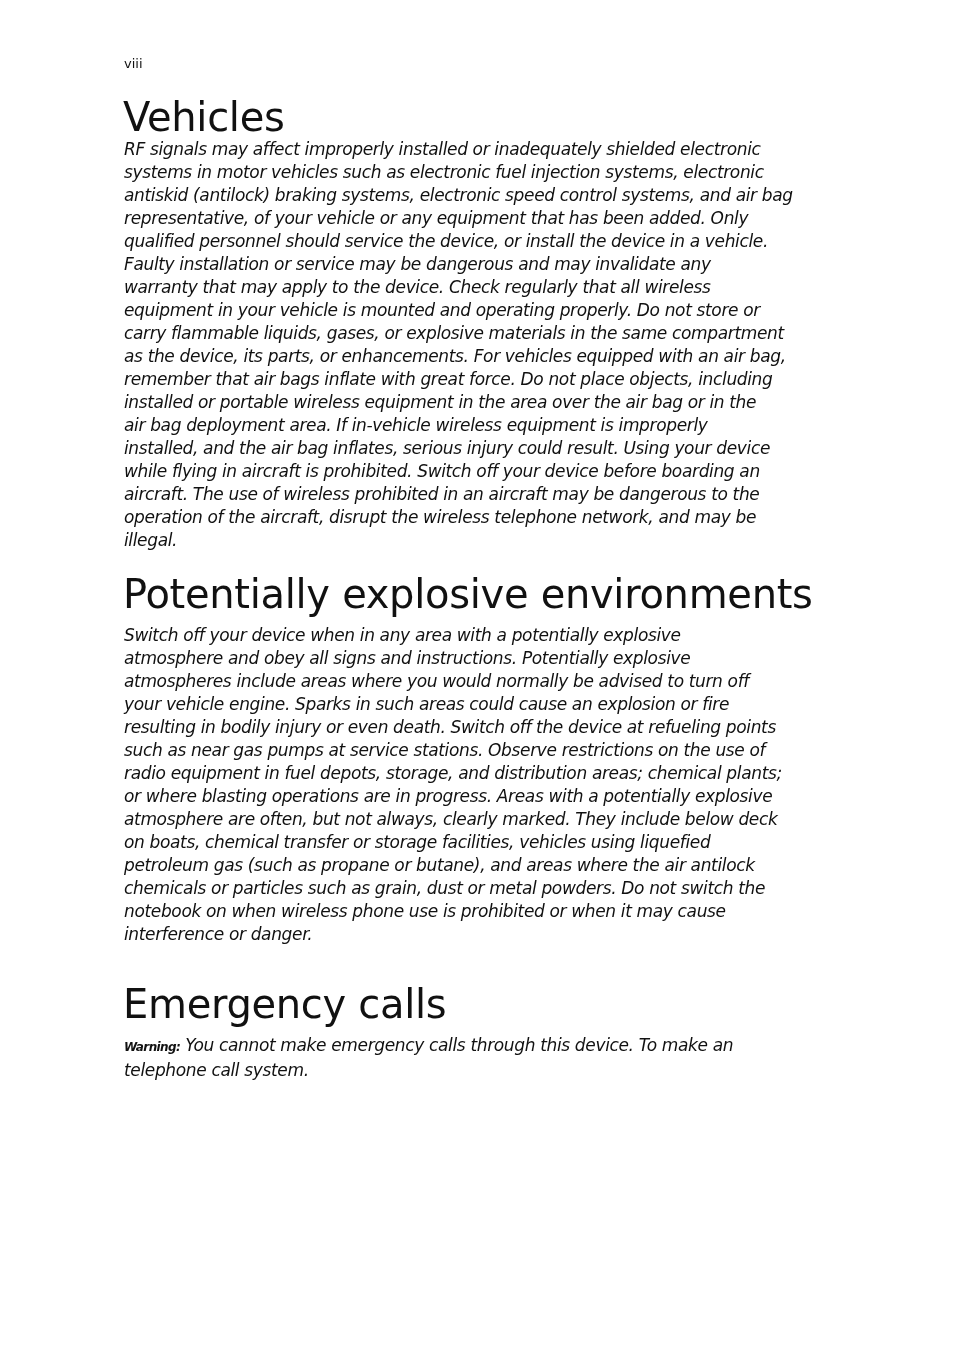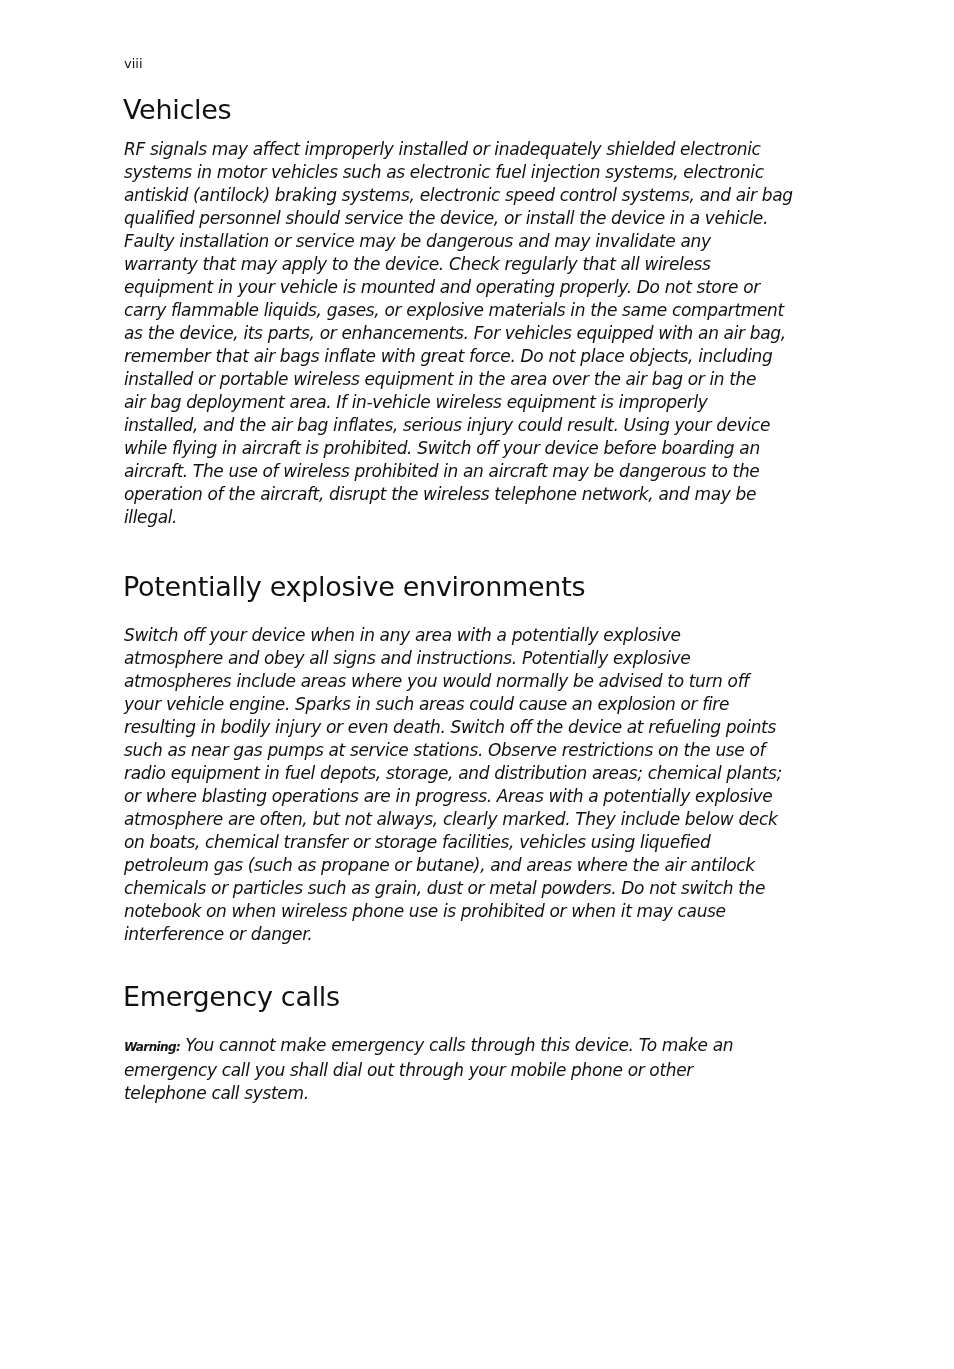--- a/index.html
+++ b/index.html
@@ -1,35 +1,36 @@
 <!DOCTYPE html>
 <html><head>
 <meta charset="utf-8">
 <style>
   html, body { margin: 0; padding: 0; background: #ffffff; }
   body { width: 954px; height: 1369px; position: relative; overflow: hidden;
          font-family: "DejaVu Sans", "Liberation Sans", sans-serif; color: #111; }
   .page-num { position: absolute; left: 124px; top: 56px; font-size: 13px; }
-  .h { position: absolute; left: 123px; font-size: 27px; font-weight: normal; margin: 0;
+  .h { position: absolute; left: 123px; font-size: 40px; font-weight: normal; margin: 0;
        letter-spacing: -0.3px; color: #111; white-space: nowrap; }
   .para { position: absolute; left: 124px; font-size: 17px; line-height: 23px; margin: 0;
           letter-spacing: -0.35px; }
   .line { display: block; white-space: nowrap; font-style: italic; }
   .bold-label { font-weight: bold; font-size: 12px; letter-spacing: -0.6px; }
 </style>
 </head>
 <body>
 
 <div class="page-num">viii</div>
 
 <h1 class="h" style="top:94px;">Vehicles</h1>
 <p class="para" style="top:138px;">
   <span class="line">RF signals may affect improperly installed or inadequately shielded electronic</span>
   <span class="line">systems in motor vehicles such as electronic fuel injection systems, electronic</span>
   <span class="line">antiskid (antilock) braking systems, electronic speed control systems, and air bag</span>
+  <span class="line">representative, of your vehicle or any equipment that has been added. Only</span>
   <span class="line">qualified personnel should service the device, or install the device in a vehicle.</span>
   <span class="line">Faulty installation or service may be dangerous and may invalidate any</span>
   <span class="line">warranty that may apply to the device. Check regularly that all wireless</span>
   <span class="line">equipment in your vehicle is mounted and operating properly. Do not store or</span>
   <span class="line">carry flammable liquids, gases, or explosive materials in the same compartment</span>
   <span class="line">as the device, its parts, or enhancements. For vehicles equipped with an air bag,</span>
   <span class="line">remember that air bags inflate with great force. Do not place objects, including</span>
   <span class="line">installed or portable wireless equipment in the area over the air bag or in the</span>
   <span class="line">air bag deployment area. If in-vehicle wireless equipment is improperly</span>
   <span class="line">installed, and the air bag inflates, serious injury could result. Using your device</span>
@@ -53,15 +54,14 @@
   <span class="line">on boats, chemical transfer or storage facilities, vehicles using liquefied</span>
   <span class="line">petroleum gas (such as propane or butane), and areas where the air antilock</span>
   <span class="line">chemicals or particles such as grain, dust or metal powders. Do not switch the</span>
   <span class="line">notebook on when wireless phone use is prohibited or when it may cause</span>
   <span class="line">interference or danger.</span>
 </p>
 
 <h1 class="h" style="top:981px;">Emergency calls</h1>
 <p class="para" style="top:1034px;">
   <span class="line"><span class="bold-label">Warning:</span><span style="white-space:pre;"> You cannot make emergency calls through this device. To make an</span></span>
-  <span class="line">emergency call you shall dial out through your mobile phone or other</span>
   <span class="line">telephone call system.</span>
 </p>
 
 </body></html>

